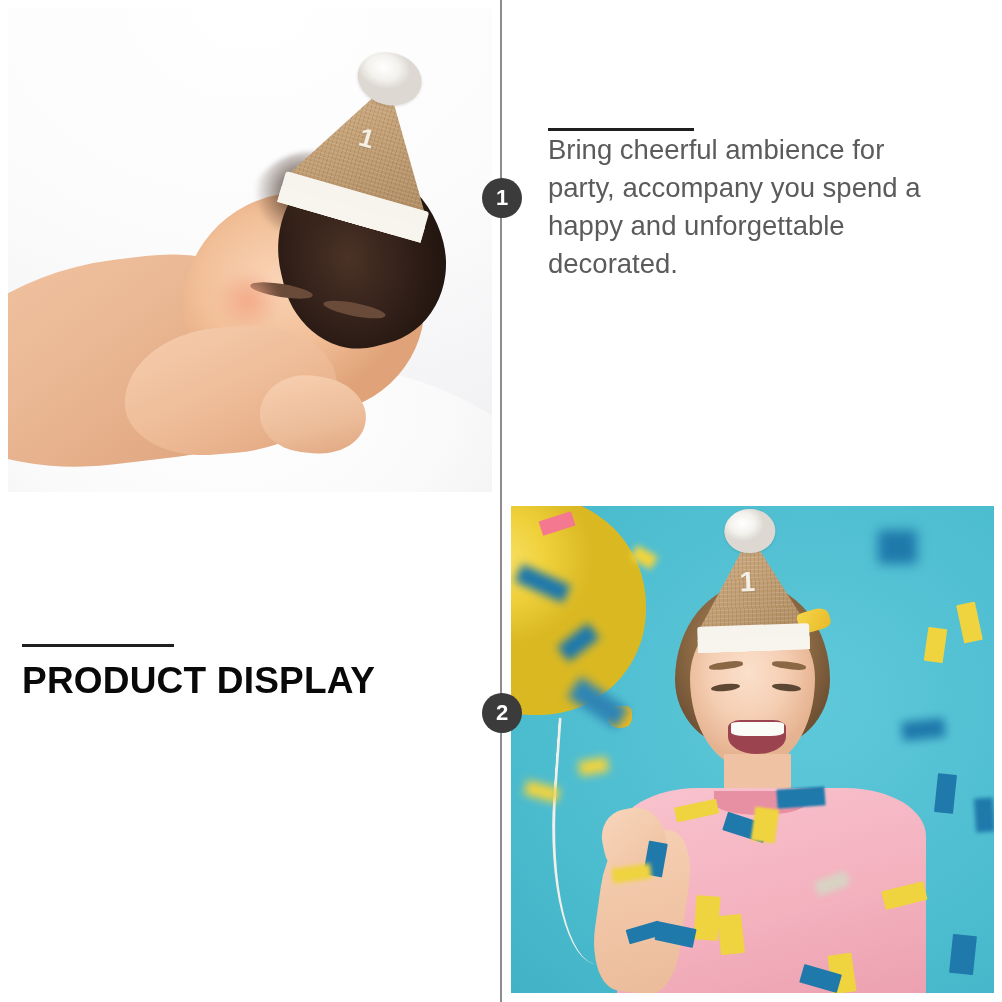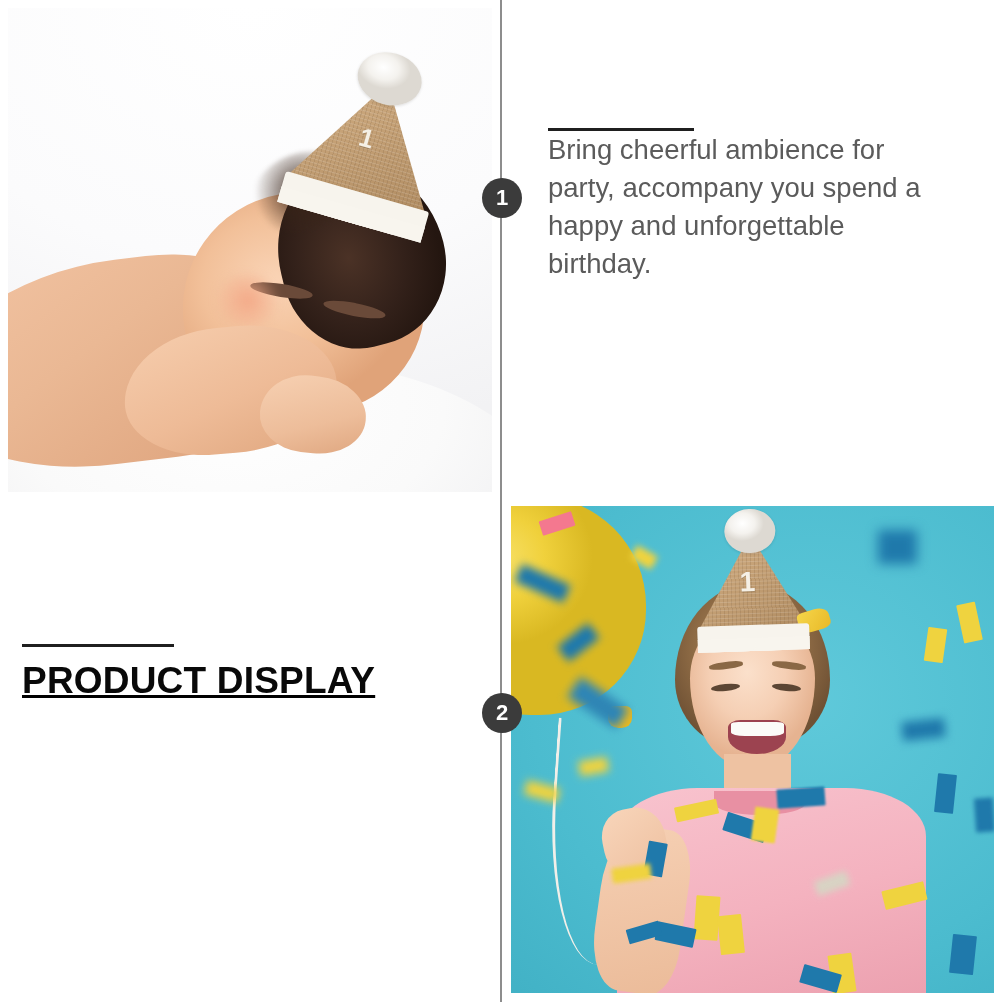--- a/index.html
+++ b/index.html
@@ -36,21 +36,21 @@
     font-size:37px;font-weight:bold;color:#090909;
     letter-spacing:.2px;margin:14px 0 4px 0;line-height:1.08;
   }
   .body{
     font-size:27.5px;color:#5b5b5b;line-height:1.38;
     font-weight:normal;
   }
 
   #block-details{left:548px;top:128px;width:400px;}
   #block-details .rule{width:146px;}
-  #block-display{left:22px;top:644px;width:470px;text-decoration:underline;}
+  #block-display{left:22px;top:644px;width:470px;}
   #block-display .rule{width:152px;}
 
   
   .photo{position:absolute;overflow:hidden;}
   #photo-baby{left:8px;top:8px;width:484px;height:484px;background:#f4f4f6;}
   #photo-girl{left:511px;top:506px;width:483px;height:487px;background:#4cbccf;}
 
   
   .baby-bg{position:absolute;inset:0;
     background:
@@ -329,21 +329,21 @@
         <div class="confetti" style="left: 50%; top: 62%; width: 5%; height: 7%; background: rgb(239, 211, 63); transform: rotate(8deg); filter: blur(1px);"></div>
         <div class="confetti" style="left: 63%; top: 76%; width: 7%; height: 3%; background: rgb(216, 211, 196); transform: rotate(-20deg); filter: blur(3px);"></div>
         <div class="confetti" style="left: 12%; top: 38%; width: 12%; height: 5%; background: rgb(47, 134, 181); transform: rotate(34deg); filter: blur(5px);"></div>
       </div>
   </div>
 
   <div class="divider"></div>
 
   <div class="block" id="block-details">
     <div class="rule"></div>
-    <div class="body">Bring cheerful ambience for party, accompany you spend a happy and unforgettable birthday.</div>
+    <div class="body">Bring cheerful ambience for party, accompany you spend a happy and unforgettable decorated.</div>
   </div>
 
   <div class="block" id="block-display">
     <div class="rule"></div>
     <div class="heading">PRODUCT DISPLAY</div>
   </div>
 
   <div class="badge" id="badge1">1</div>
   <div class="badge" id="badge2">2</div>
 

